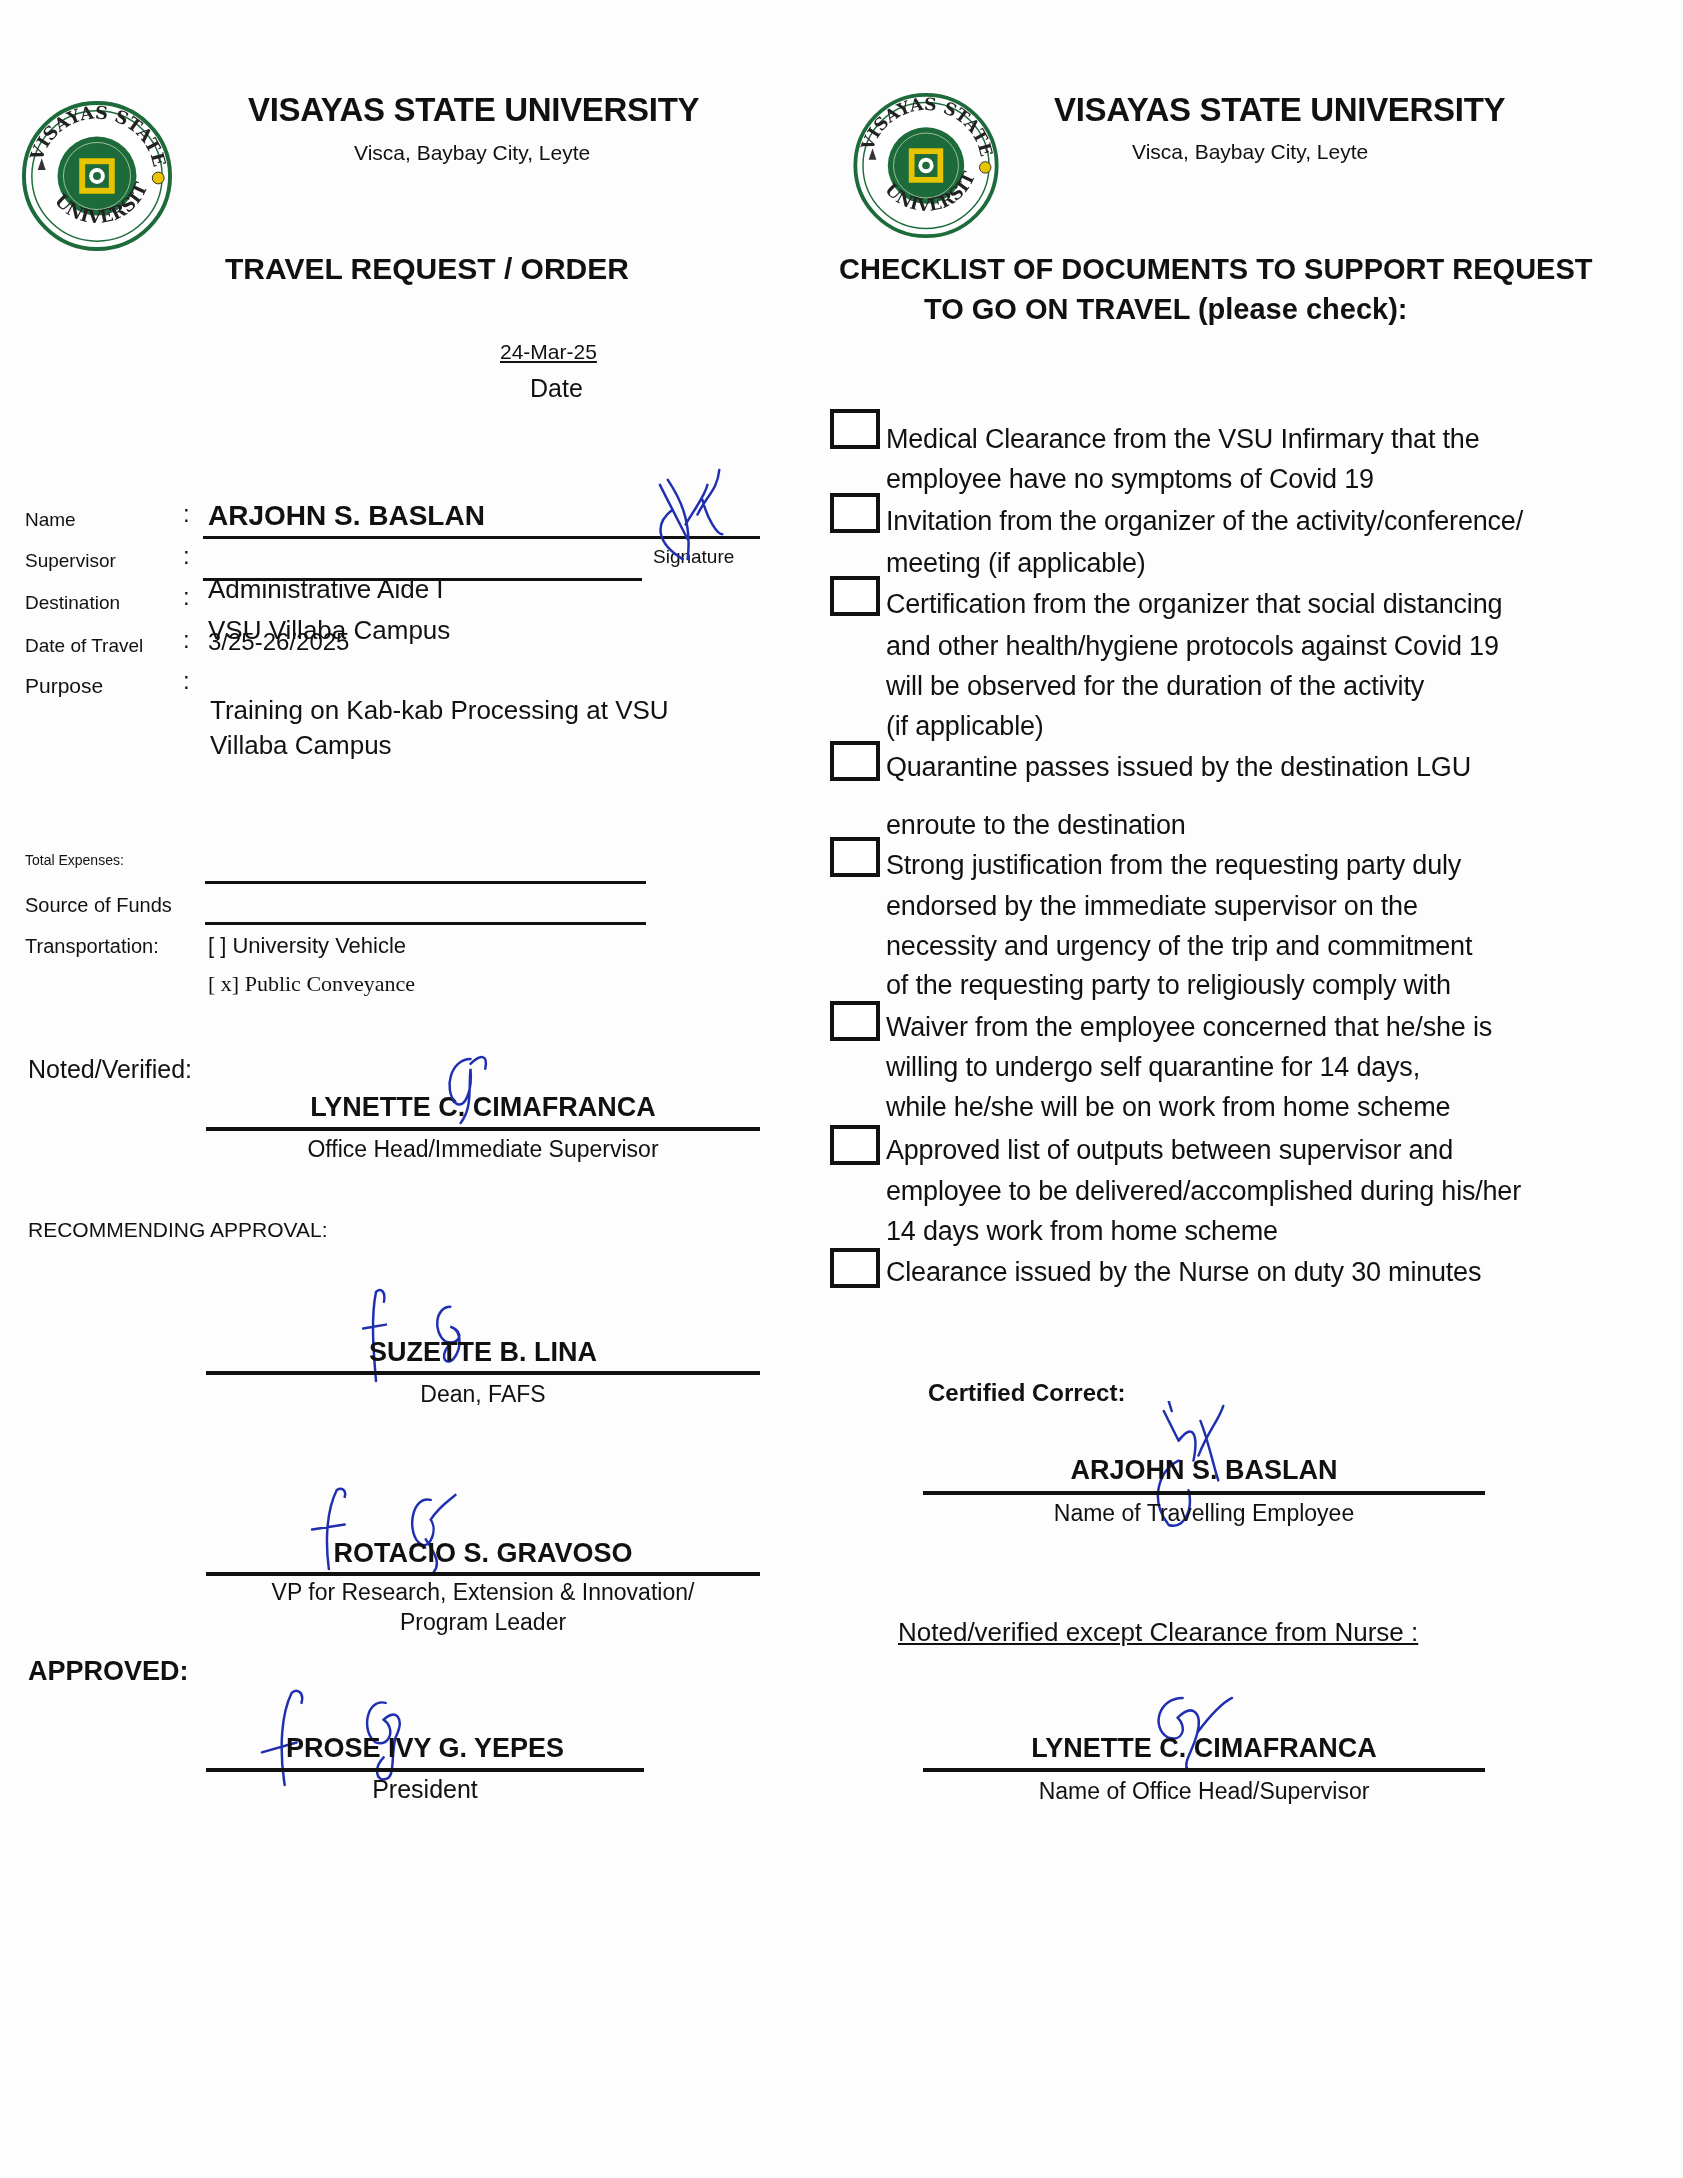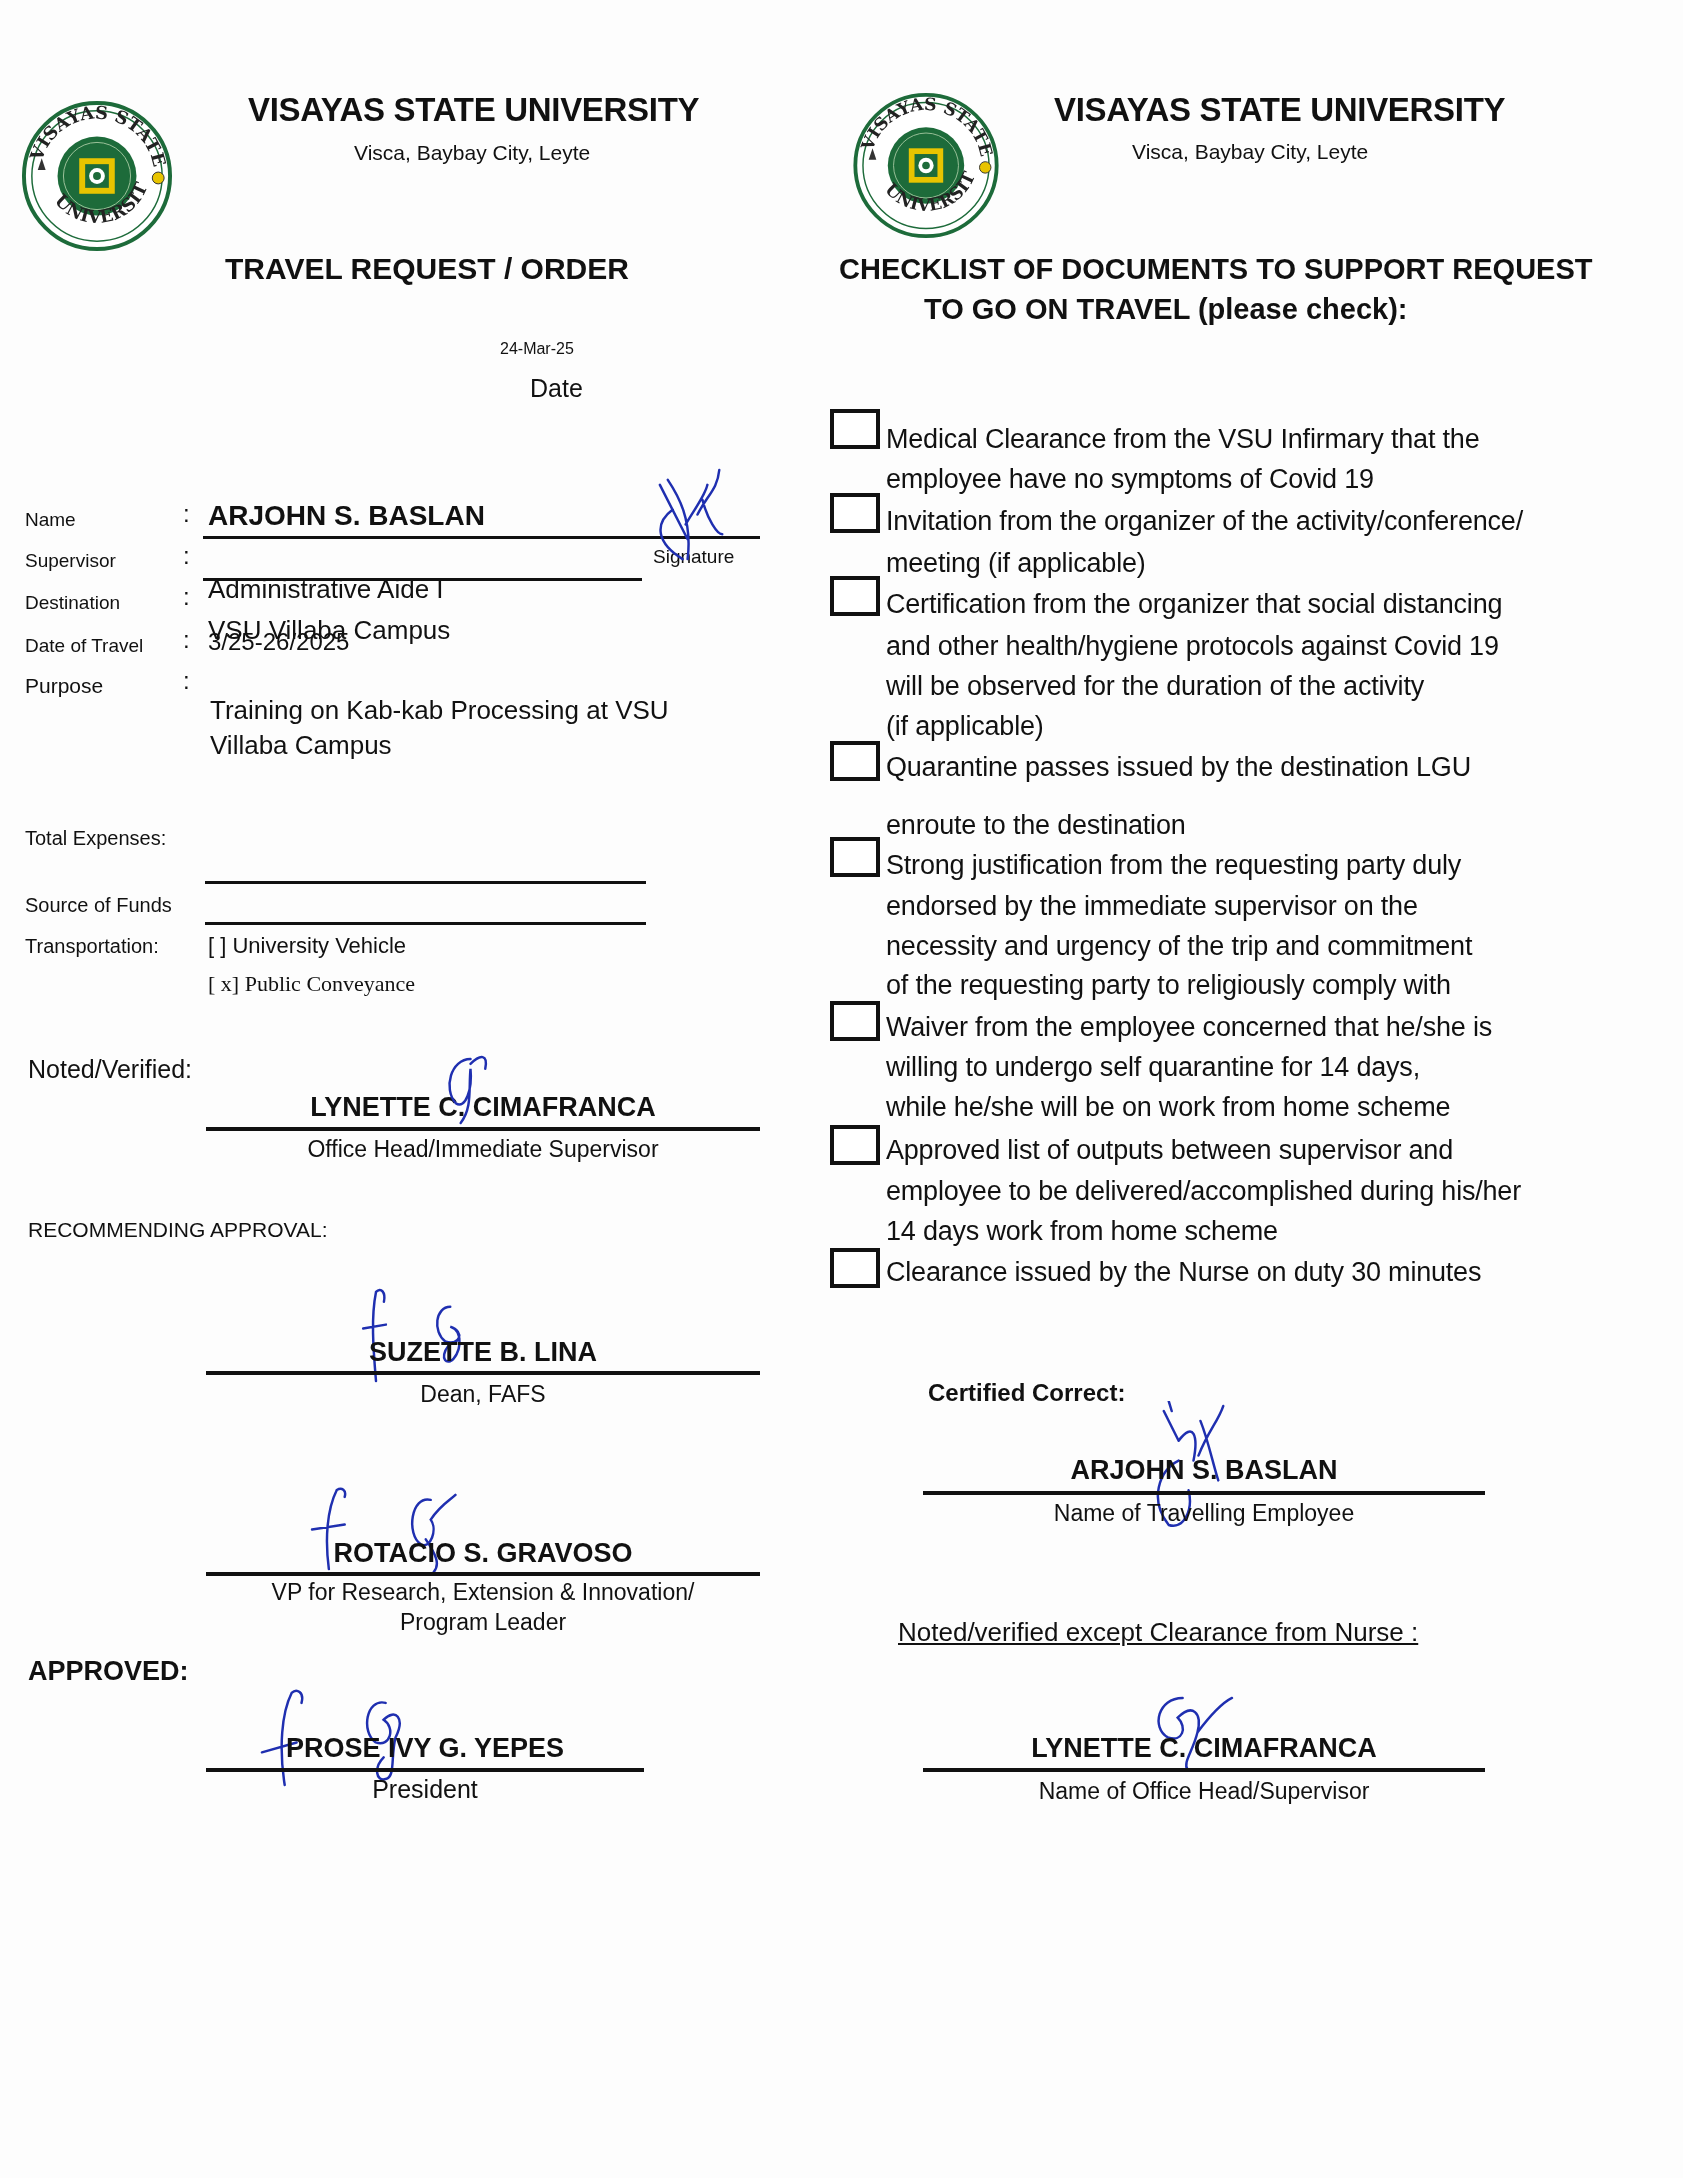--- a/index.html
+++ b/index.html
@@ -7,21 +7,21 @@
     width: 1683px; height: 2178px; position: relative; overflow: hidden;
     font-family: "Liberation Sans", "DejaVu Sans", sans-serif; color: #111;
   }
   .abs { position: absolute; }
   .logo { width: 154px; height: 154px; }
   .uni-name { font-weight: bold; font-size: 33px; letter-spacing: -0.3px; white-space: nowrap; }
   .uni-addr { font-size: 21px; white-space: nowrap; }
   .form-title { font-weight: bold; font-size: 30px; white-space: nowrap; }
   .center { text-align: center; }
   .lbl { font-size: 19px; white-space: nowrap; }
-  .lbl-md { font-size: 16px; white-space: nowrap; }
+  .lbl-md { font-size: 21px; white-space: nowrap; text-decoration: underline; }
   .colon { font-size: 24px; }
   .val { font-size: 26px; white-space: nowrap; margin-top: 32px; }
   .val-bold { font-size: 28px; font-weight: bold; white-space: nowrap; }
   .rule { height: 3px; background: #111; }
   .rule-thick { height: 4px; background: #111; }
   .sig-name { font-weight: bold; font-size: 27px; white-space: nowrap; }
   .sig-role { font-size: 23px; white-space: nowrap; }
   .section-lbl { font-size: 25px; white-space: nowrap; }
   .section-lbl-sm { font-size: 21px; white-space: nowrap; }
   .section-bold { font-weight: bold; font-size: 27px; white-space: nowrap; }
@@ -79,21 +79,21 @@
 
 <div class="abs lbl" style="left:25px;top:635px;">Date of Travel</div>
 <div class="abs colon" style="left:183px;top:626px;">:</div>
 <div class="abs" style="left:208px;top:628px;font-size:24px;white-space:nowrap;">3/25-26/2025</div>
 
 <div class="abs lbl" style="left:25px;top:674px;font-size:21px;">Purpose</div>
 <div class="abs colon" style="left:183px;top:667px;">:</div>
 <div class="abs val" style="left:210px;top:663px;">Training on Kab-kab Processing at VSU</div>
 <div class="abs val" style="left:210px;top:698px;">Villaba Campus</div>
 
-<div class="abs lbl" style="left:25px;top:827px;font-size:20px;">Total Expenses:</div>
+<div class="abs lbl" style="left:25px;top:852px;font-size:14px;">Total Expenses:</div>
 <div class="abs rule" style="left:205px;top:881px;width:441px;"></div>
 <div class="abs lbl" style="left:25px;top:894px;font-size:20px;">Source of Funds</div>
 <div class="abs rule" style="left:205px;top:922px;width:441px;"></div>
 <div class="abs lbl" style="left:25px;top:935px;font-size:20px;">Transportation:</div>
 <div class="abs" style="left:208px;top:933px;font-size:22px;white-space:nowrap;">
   <span>[  ]</span>
   <span>University Vehicle</span>
 </div>
 <div class="abs" style="left:208px;top:971px;font-size:22px;white-space:nowrap;font-family:Liberation Serif, serif;">
   <span>[ x]</span>

